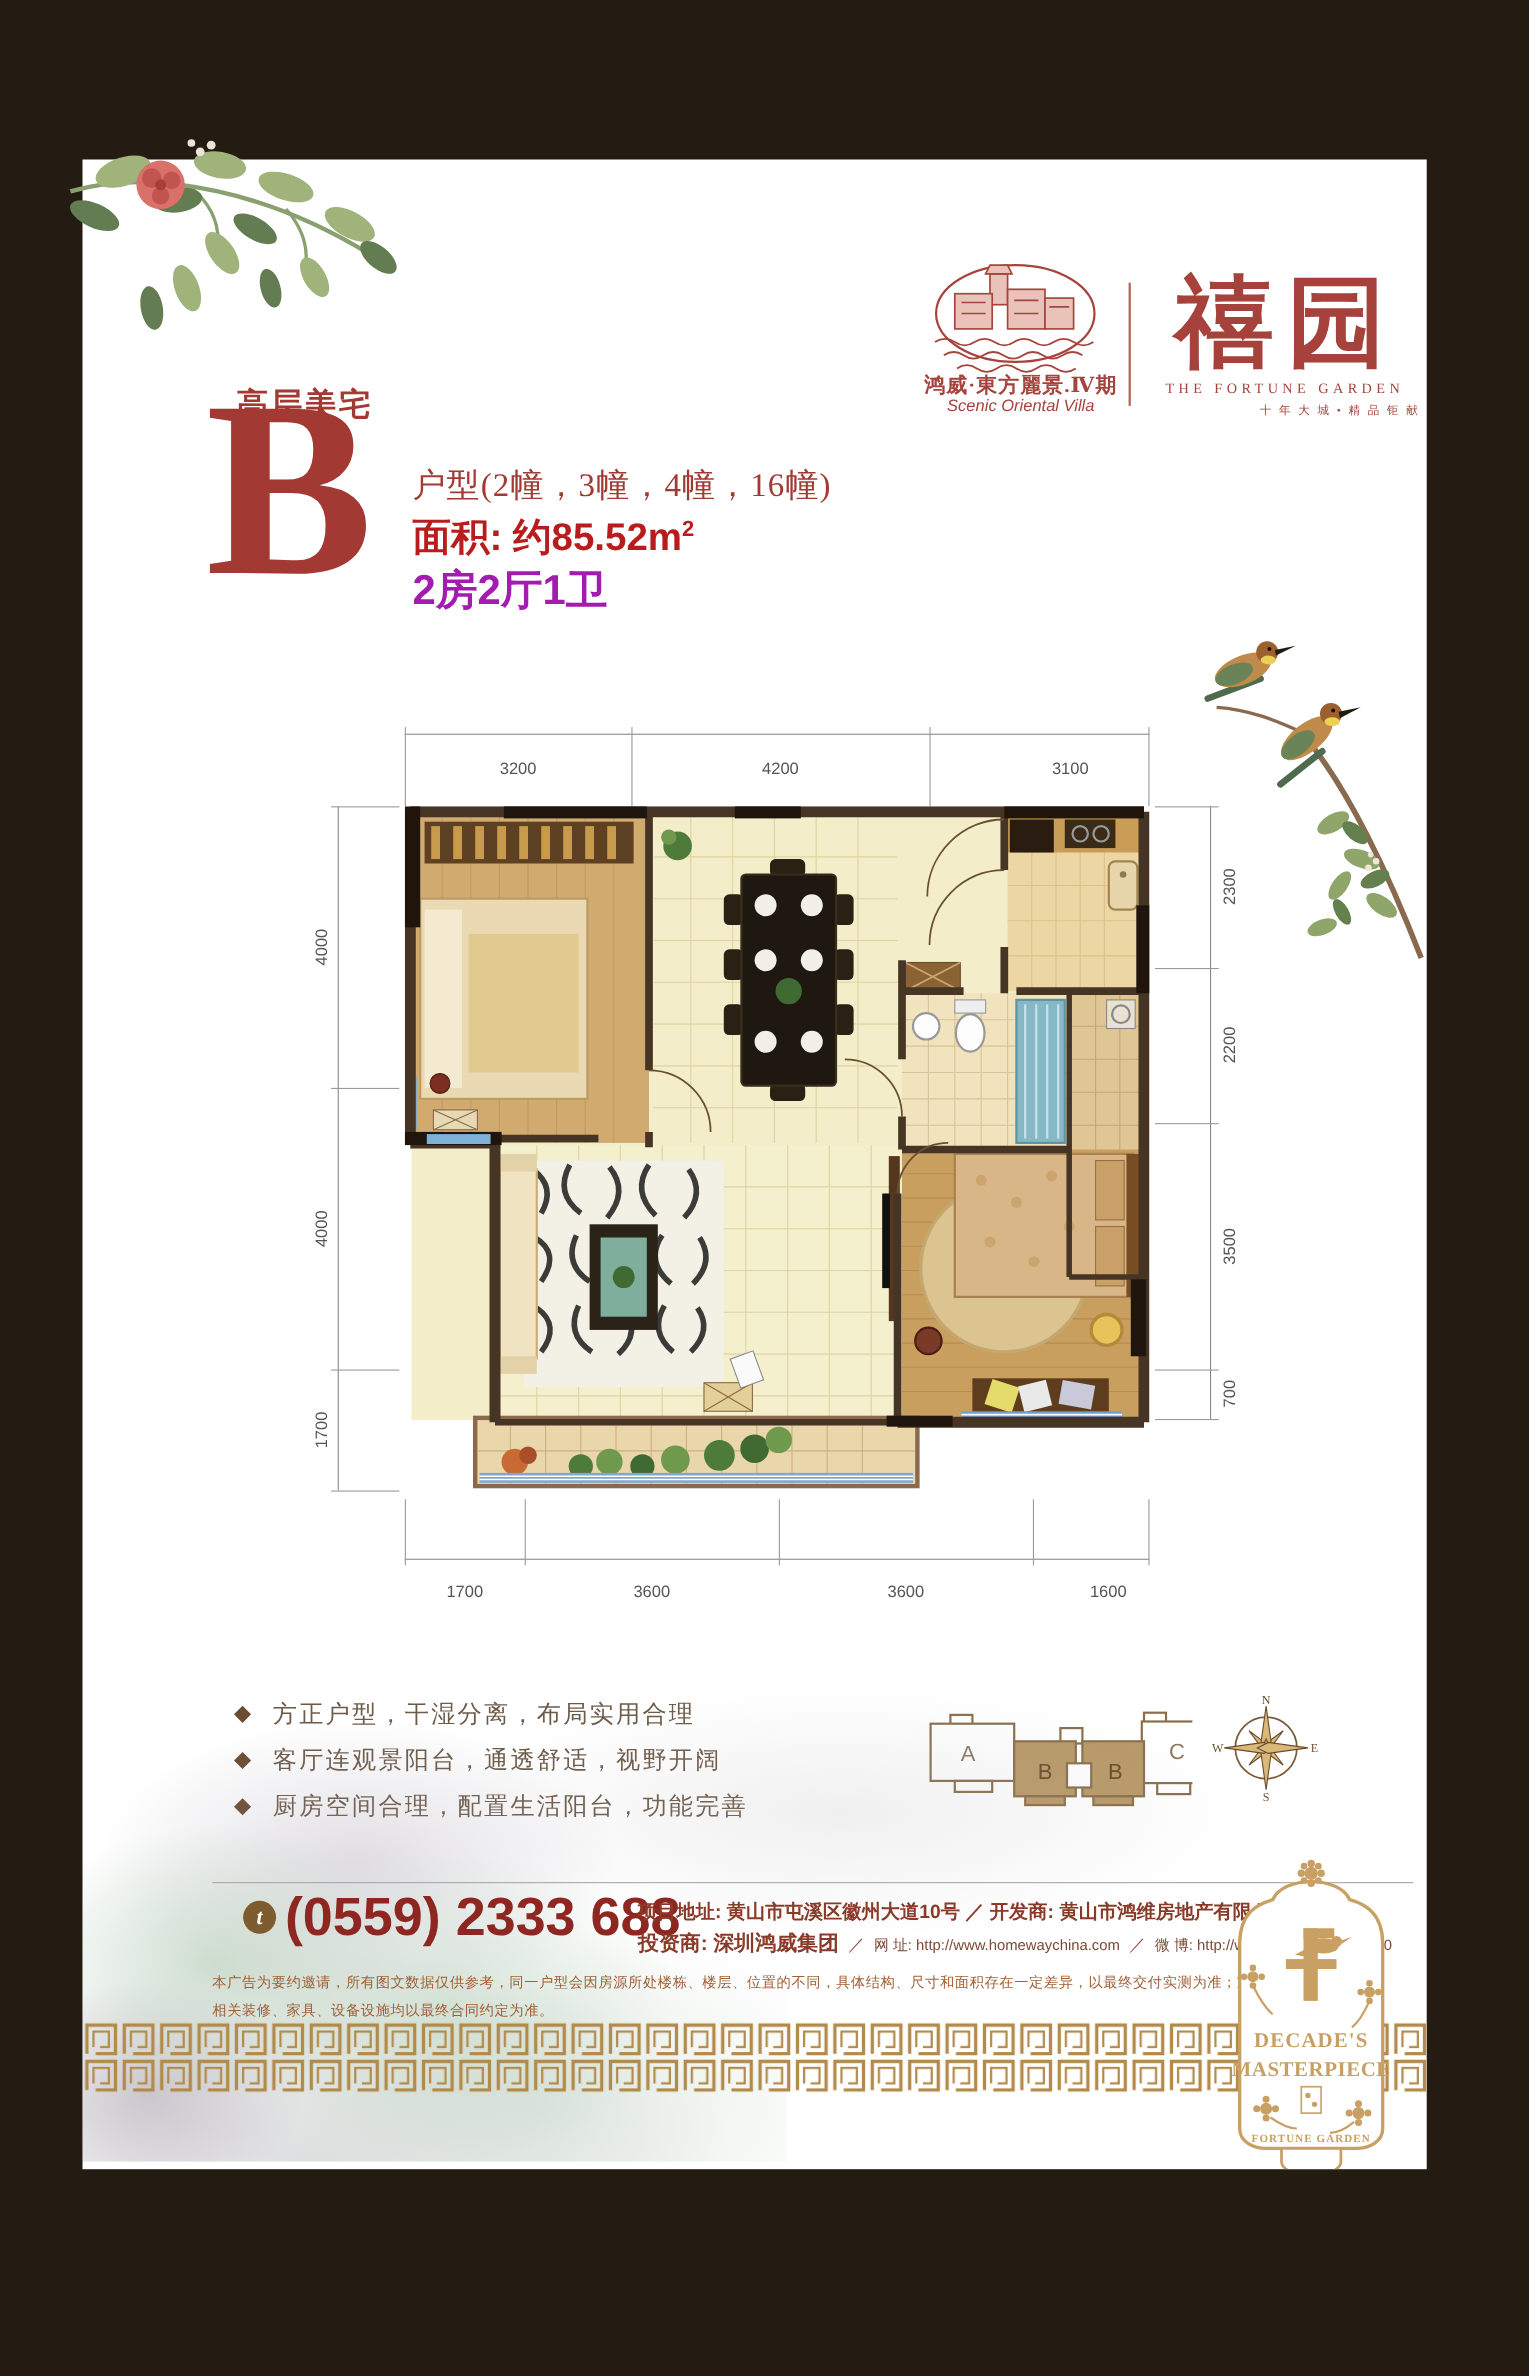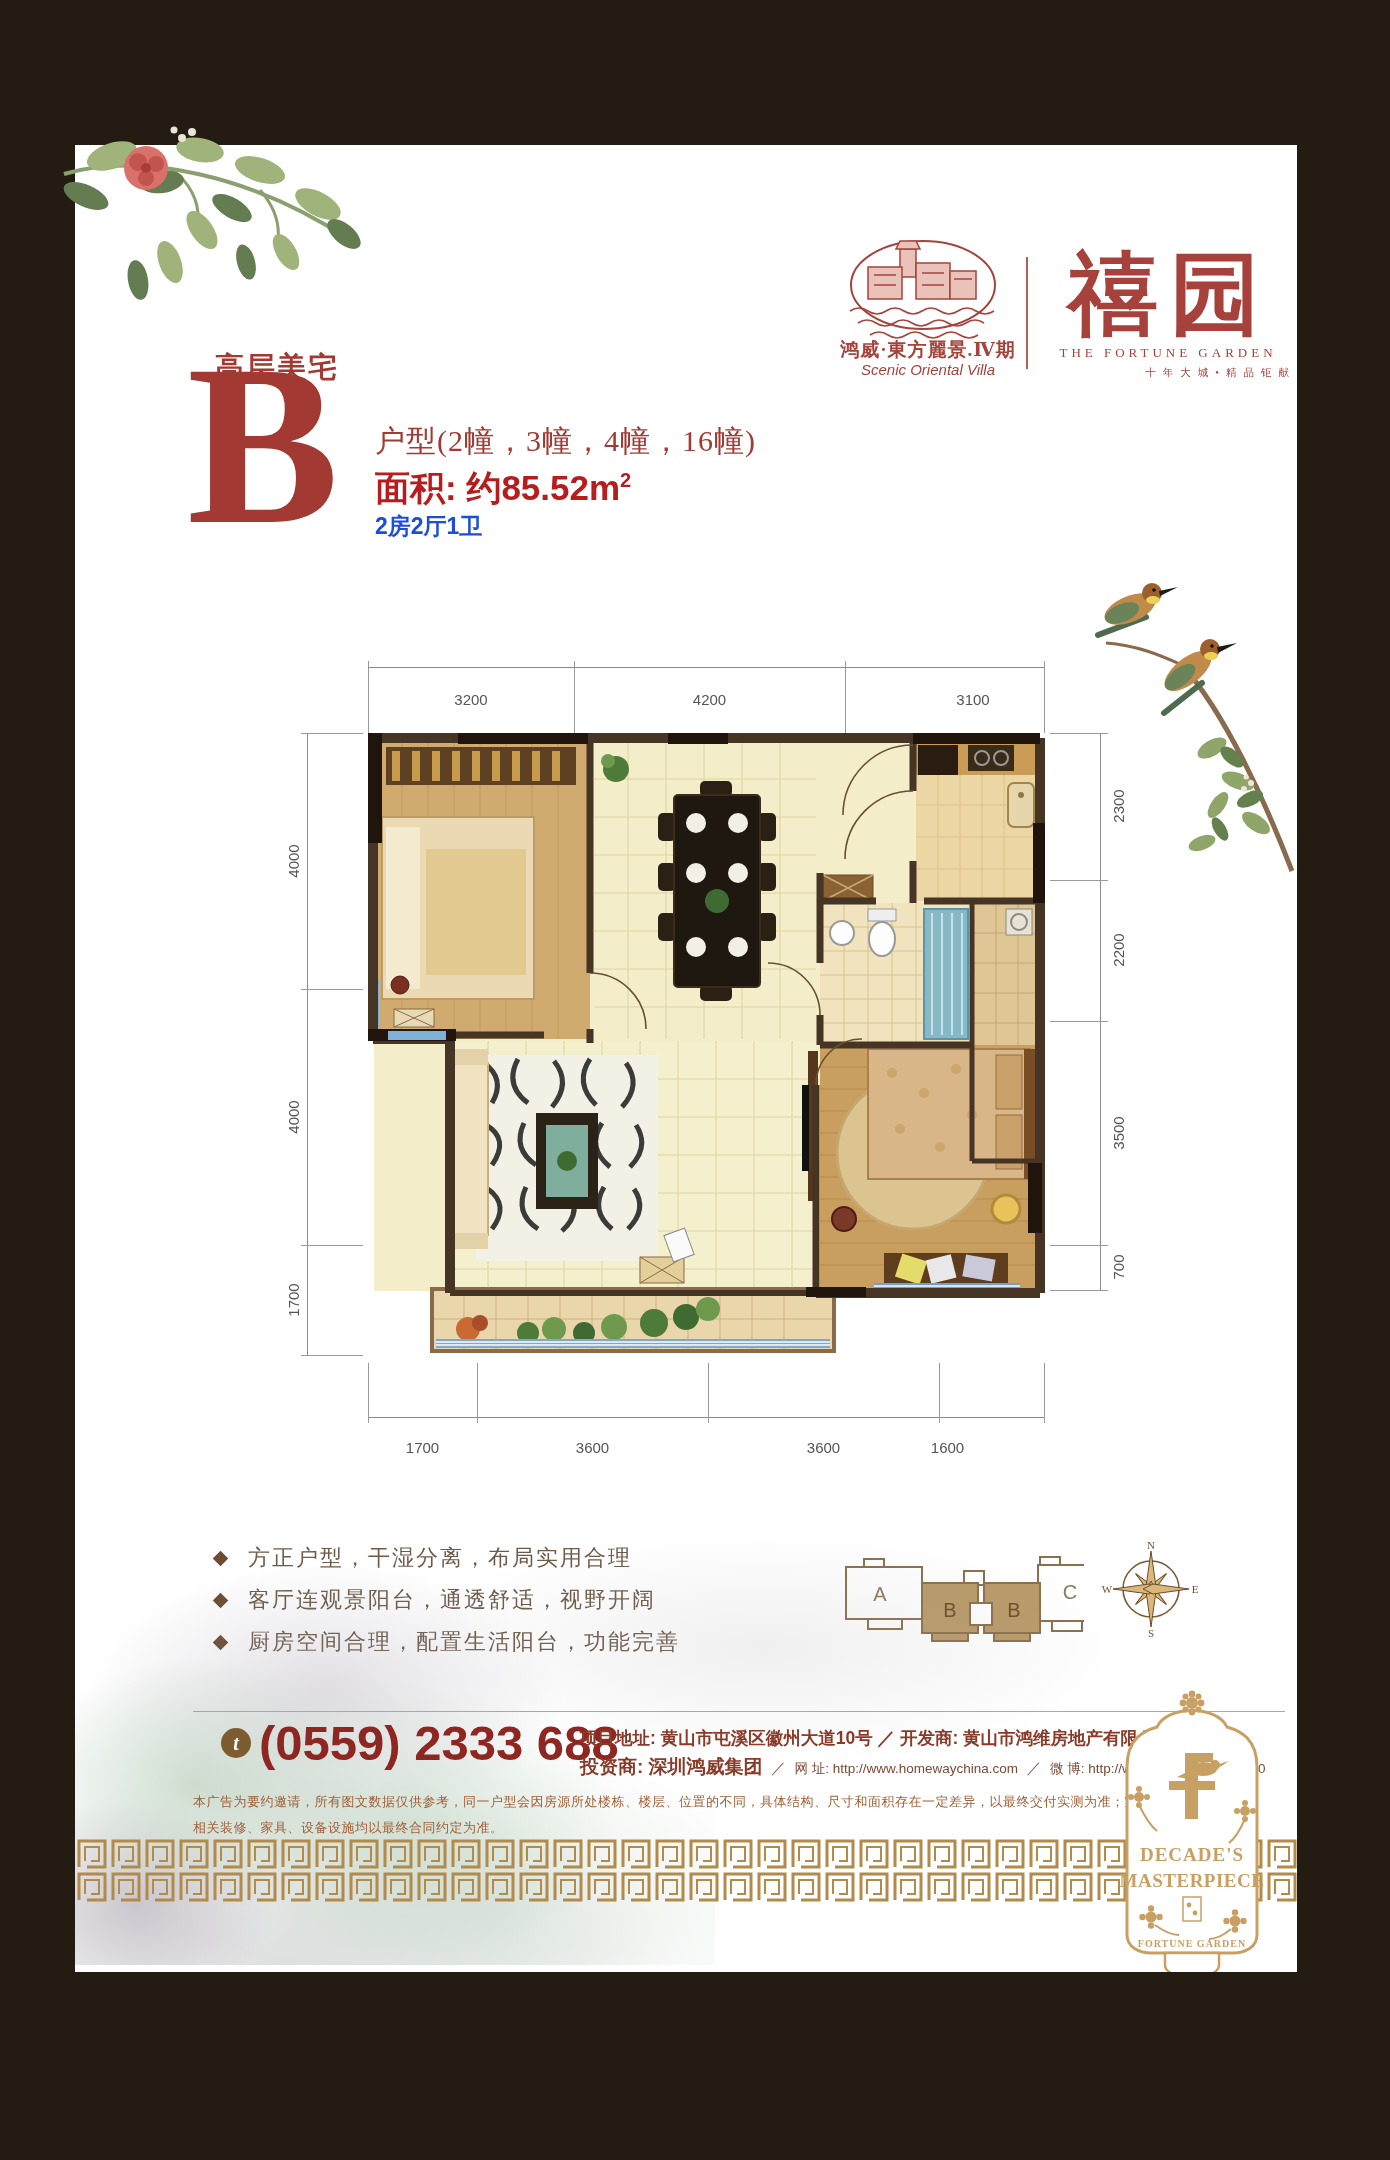--- a/index.html
+++ b/index.html
@@ -22,21 +22,21 @@
            color:#a6423b;font-family:"Liberation Serif","DejaVu Serif",serif;}
 
   
   .hl-cat{left:140px;top:203px;font-size:29px;font-weight:700;color:#a23a33;letter-spacing:2px;}
   .hl-letter{left:112px;top:196px;font-size:228px;line-height:0.92;font-weight:700;color:#a23a33;
              font-family:"Liberation Serif","DejaVu Serif",serif;}
   .hl-units{left:300px;top:276px;font-size:30px;color:#a23a33;letter-spacing:1px;
             font-family:"Liberation Serif","DejaVu Serif",serif;}
   .hl-area{left:300px;top:320px;font-size:35px;font-weight:700;color:#b91c1c;}
   .hl-area sup{font-size:20px;}
-  .hl-layout{left:300px;top:366px;font-size:23px;font-weight:700;color:#1d4ed8;}
+  .hl-layout{left:300px;top:366px;font-size:38px;font-weight:700;color:#a21caf;}
 
   
   .dim{color:#555;font-size:15px;}
   .dline-h{position:absolute;height:1px;background:#8a8a8a;}
   .dline-v{position:absolute;width:1px;background:#8a8a8a;}
   .tick-v{position:absolute;width:1px;background:#9a9a9a;}
   .tick-h{position:absolute;height:1px;background:#9a9a9a;}
   .dlabel{position:absolute;text-align:center;margin-top:48px;}
   .dlabel-v{position:absolute;transform:translate(-50%,-50%) rotate(-90deg);white-space:nowrap;}
 
@@ -190,21 +190,21 @@
   <div class="dim">
     <div class="dline-h" style="left:293px;top:1272px;width:677px;"></div>
     <div class="tick-v" style="left:293px;top:1218px;height:60px;"></div>
     <div class="tick-v" style="left:402px;top:1218px;height:60px;"></div>
     <div class="tick-v" style="left:633px;top:1218px;height:60px;"></div>
     <div class="tick-v" style="left:864px;top:1218px;height:60px;"></div>
     <div class="tick-v" style="left:969px;top:1218px;height:60px;"></div>
     <span class="dlabel" style="left:293px;top:1246px;width:109px;">1700</span>
     <span class="dlabel" style="left:402px;top:1246px;width:231px;">3600</span>
     <span class="dlabel" style="left:633px;top:1246px;width:231px;">3600</span>
-    <span class="dlabel" style="left:820px;top:1246px;width:105px;">1600</span>
+    <span class="dlabel" style="left:880px;top:1246px;width:105px;">1600</span>
   </div>
 
   <svg class="abs" style="left:293px;top:588px;" width="677" height="622" viewBox="0 0 677 622">
     <rect x="6" y="6" width="663" height="552" fill="#f3edca"></rect>
 
     <g>
       <rect x="8" y="8" width="214" height="298" fill="#d0aa6f"></rect>
       <g stroke="#b78f55" stroke-width="1" opacity="0.6">
         <line x1="34" y1="8" x2="34" y2="306"></line>
           <line x1="60" y1="8" x2="60" y2="306"></line>

